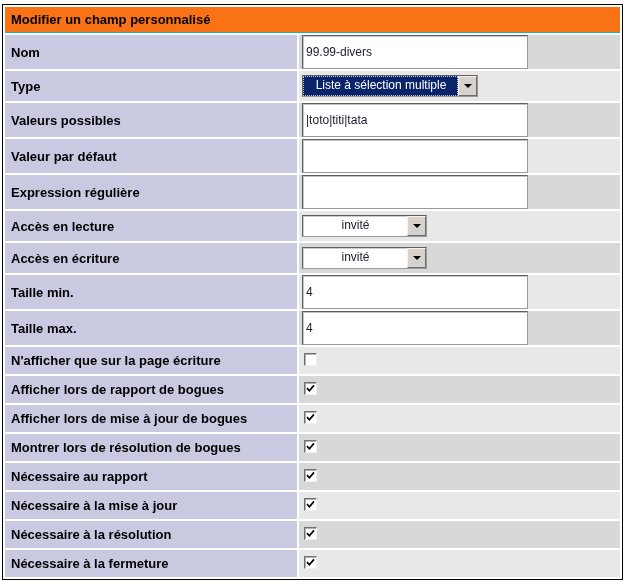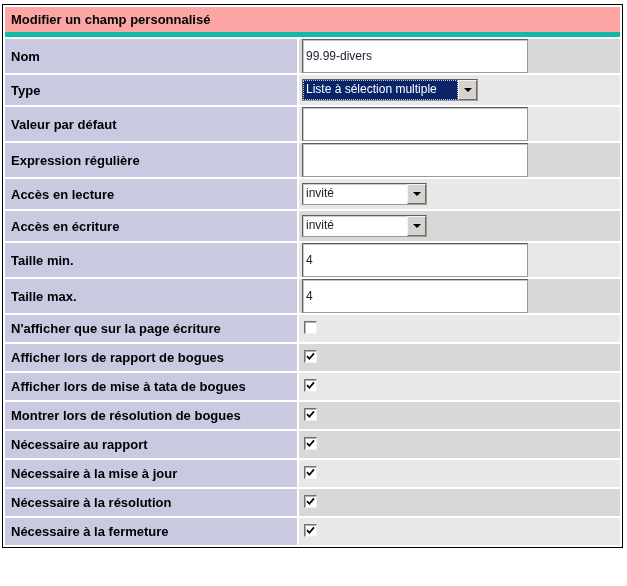--- a/index.html
+++ b/index.html
@@ -18,22 +18,22 @@
     border-spacing: 2px;
     width: 100%;
     table-layout: fixed;
   }
   td.title {
     height: 20px;
     font-size: 13px;
     font-weight: bold;
     color: #000000;
     padding: 2px 4px 3px 6px;
-    border-bottom: 5px solid #14b8a6;
-    background: #fca5a5;
+    border-bottom: 1px solid #14b8a6;
+    background: #f97316;
   }
   col.c-label { width: 292px; }
   td.category {
     background: var(--category-bg, #c9c9e2);
     font-size: 13px;
     font-weight: bold;
     color: #000000;
     padding: 0 6px 0 6px;
     vertical-align: middle;
   }
@@ -76,20 +76,21 @@
   }
   .select.focused { width: 176px; }
   .select-text {
     flex: 1;
     font-size: 12px;
     color: #1c1c2e;
     padding: 2px 2px 0 3px;
     white-space: nowrap;
     overflow: hidden;
     margin: 0;
+    text-align: center;
   }
   .select.focused .select-text {
     background: var(--selection-bg, #0a246a);
     color: var(--selection-text, #ffffff);
     border: 1px dotted #c6c6c6;
     padding: 1px 1px 0 2px;
   }
   .select-btn {
     width: 17px;
     background: #d6d3ce;
@@ -140,20 +141,24 @@
         </tr>
         <tr class="row-even ctrl-row">
           <td class="category">Type</td>
           <td class="value-cell"><span class="select focused">
               <span class="select-text">Liste à sélection multiple</span>
               <span class="select-btn">
                 <span class="arrow"></span>
               </span>
             </span></td>
         </tr>
+        <tr class="row-odd ctrl-row">
+          <td class="category">Valeurs possibles</td>
+          <td class="value-cell"><input type="text" class="textbox" value="|toto|titi|tata" style=""></td>
+        </tr>
         <tr class="row-even ctrl-row">
           <td class="category">Valeur par défaut</td>
           <td class="value-cell"><input type="text" class="textbox" value="" style=""></td>
         </tr>
         <tr class="row-odd ctrl-row">
           <td class="category">Expression régulière</td>
           <td class="value-cell"><input type="text" class="textbox" value="" style=""></td>
         </tr>
         <tr class="row-even ctrl-row">
           <td class="category">Accès en lecture</td>
@@ -185,21 +190,21 @@
           <td class="category">N'afficher que sur la page écriture</td>
           <td class="value-cell"><span class="checkbox"></span></td>
         </tr>
         <tr class="row-odd cb-row">
           <td class="category">Afficher lors de rapport de bogues</td>
           <td class="value-cell"><span class="checkbox checked"><svg width="11" height="11" viewBox="0 0 11 11" xmlns="http://www.w3.org/2000/svg">
                 <path d="M2 5.2 L4.4 7.8 L9 2.4" stroke="#000" stroke-width="1.7" fill="none"></path>
               </svg></span></td>
         </tr>
         <tr class="row-even cb-row">
-          <td class="category">Afficher lors de mise à tata de bogues</td>
+          <td class="category">Afficher lors de mise à jour de bogues</td>
           <td class="value-cell"><span class="checkbox checked"><svg width="11" height="11" viewBox="0 0 11 11" xmlns="http://www.w3.org/2000/svg">
                 <path d="M2 5.2 L4.4 7.8 L9 2.4" stroke="#000" stroke-width="1.7" fill="none"></path>
               </svg></span></td>
         </tr>
         <tr class="row-odd cb-row">
           <td class="category">Montrer lors de résolution de bogues</td>
           <td class="value-cell"><span class="checkbox checked"><svg width="11" height="11" viewBox="0 0 11 11" xmlns="http://www.w3.org/2000/svg">
                 <path d="M2 5.2 L4.4 7.8 L9 2.4" stroke="#000" stroke-width="1.7" fill="none"></path>
               </svg></span></td>
         </tr>

